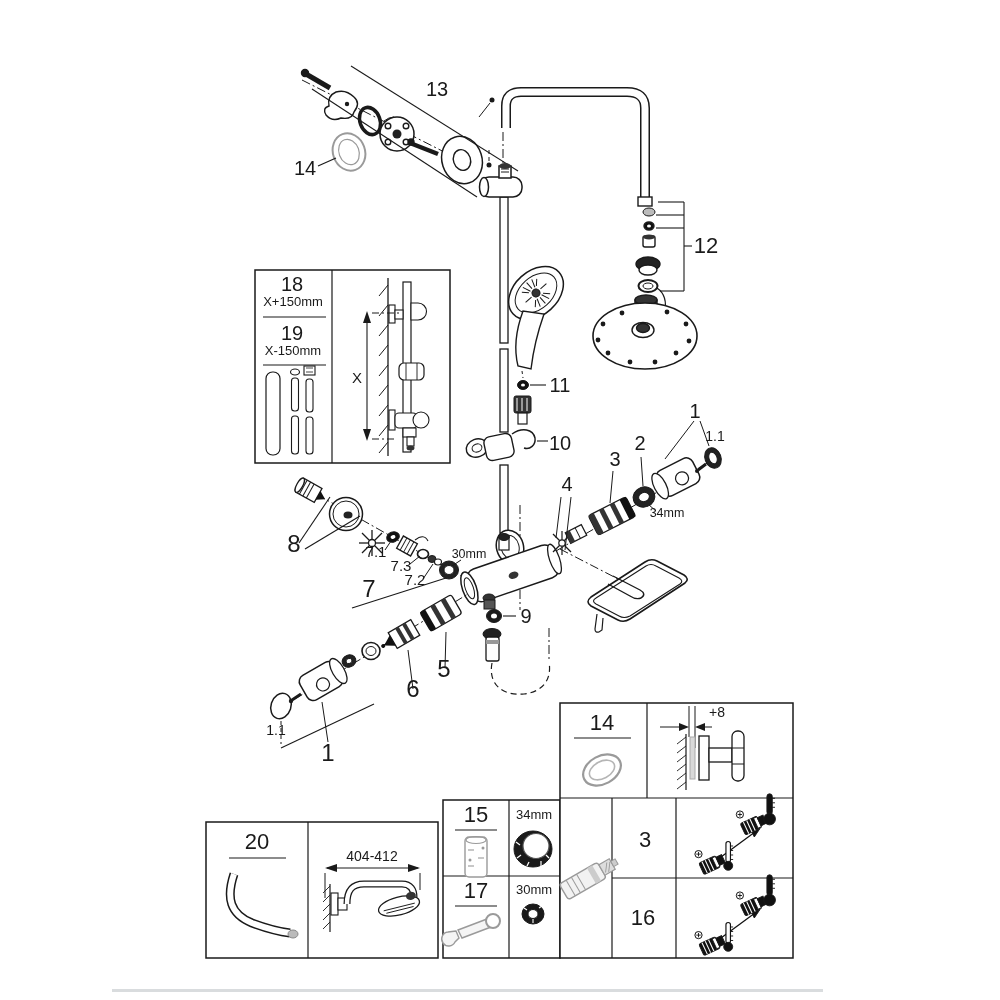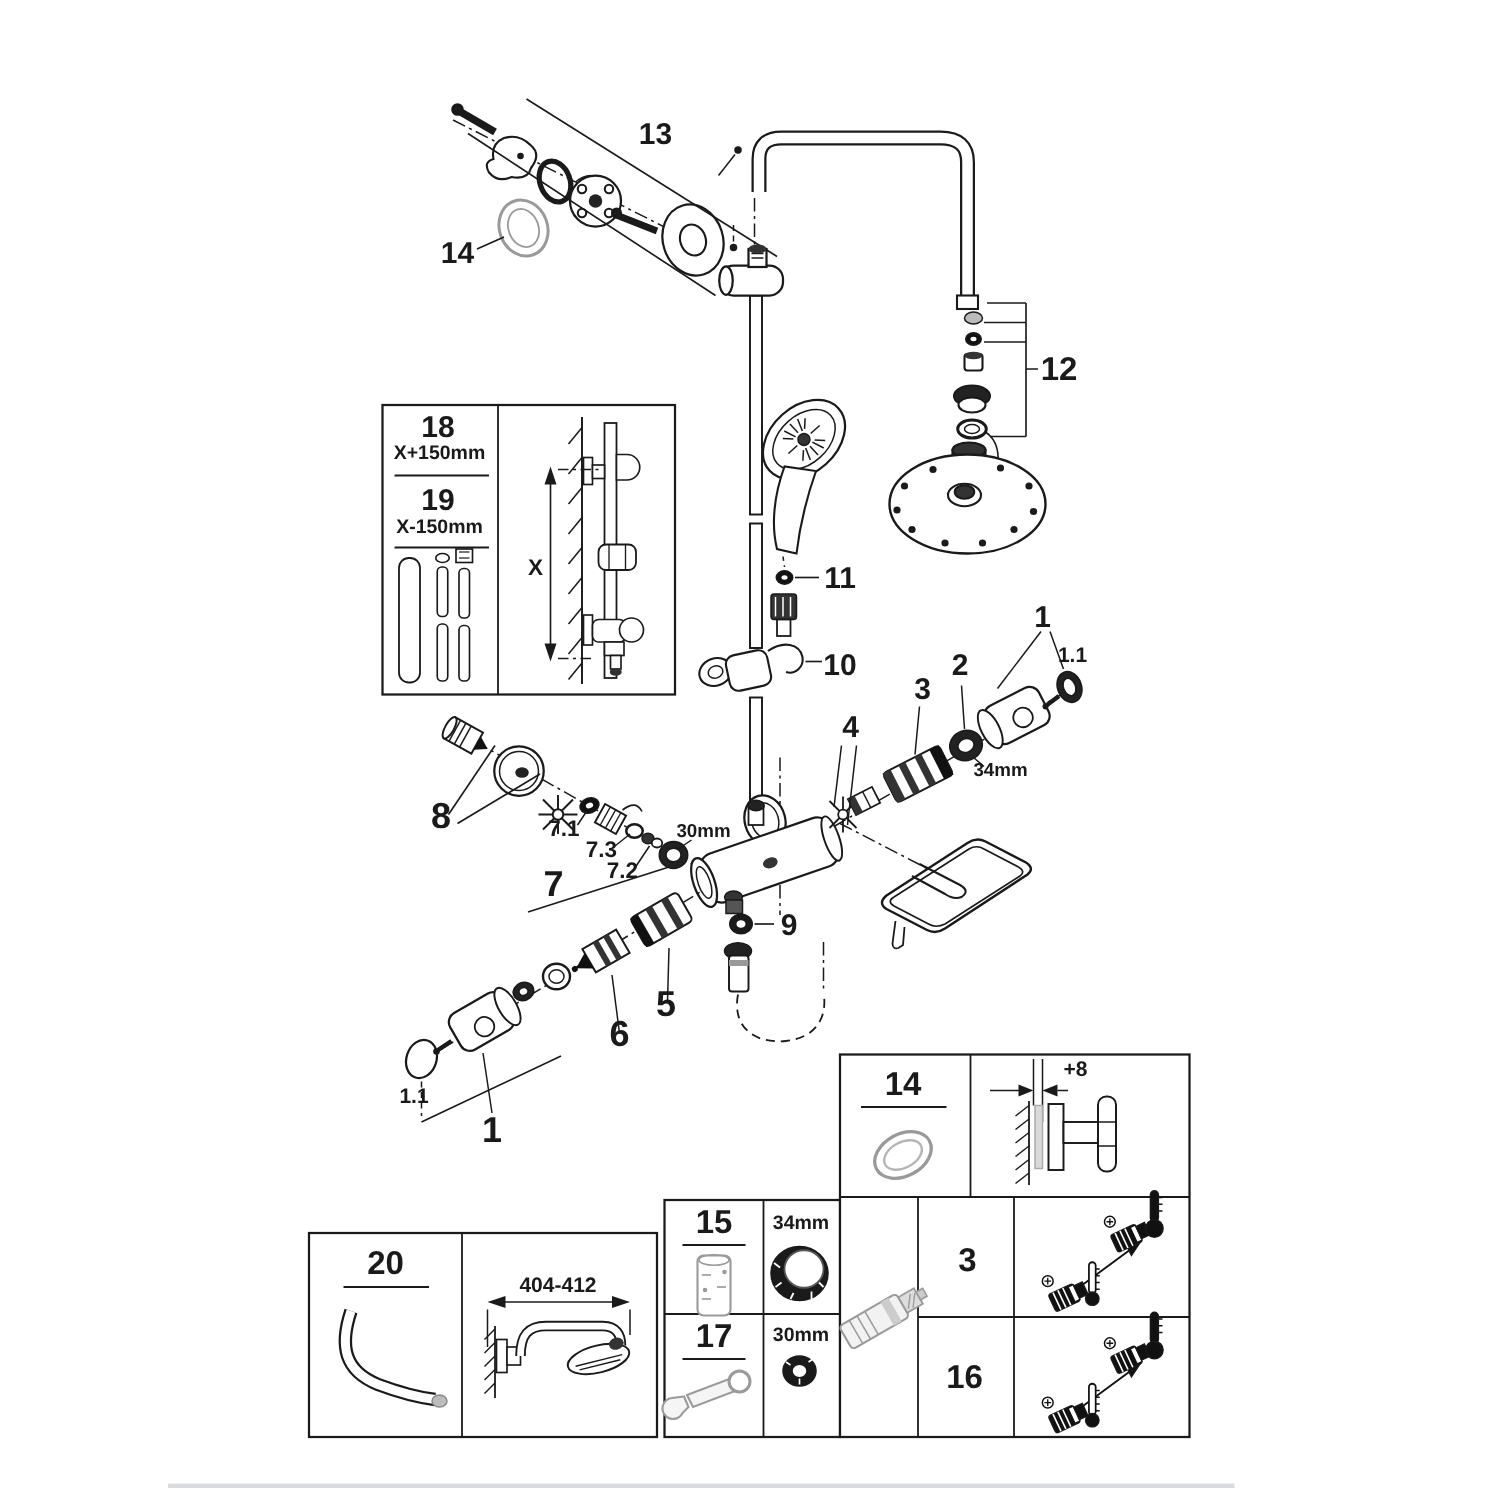--- a/index.html
+++ b/index.html
@@ -1,17 +1,17 @@
 <!DOCTYPE html>
 <html><head>
 <meta charset="utf-8">
 <style>
   html,body{margin:0;padding:0;background:#fff;}
   #stage{position:relative;width:823px;height:1000px;background:#ffffff;overflow:hidden;
-         font-family:"Liberation Sans", sans-serif;font-weight:bold;}
+         font-family:"Liberation Sans", sans-serif;}
   svg{display:block;}
   svg text{stroke:none;fill:#1a1a1a;font-family:"Liberation Sans", sans-serif;}
   .n20{font-size:20px;} .n22{font-size:22px;} .n24{font-size:24px;}
   .n15{font-size:15px;} .n14{font-size:14px;} .n13{font-size:13px;} .n12{font-size:12.5px;}
   .mid{text-anchor:middle;}
 </style>
 </head>
 <body>
 
 <div id="stage">

